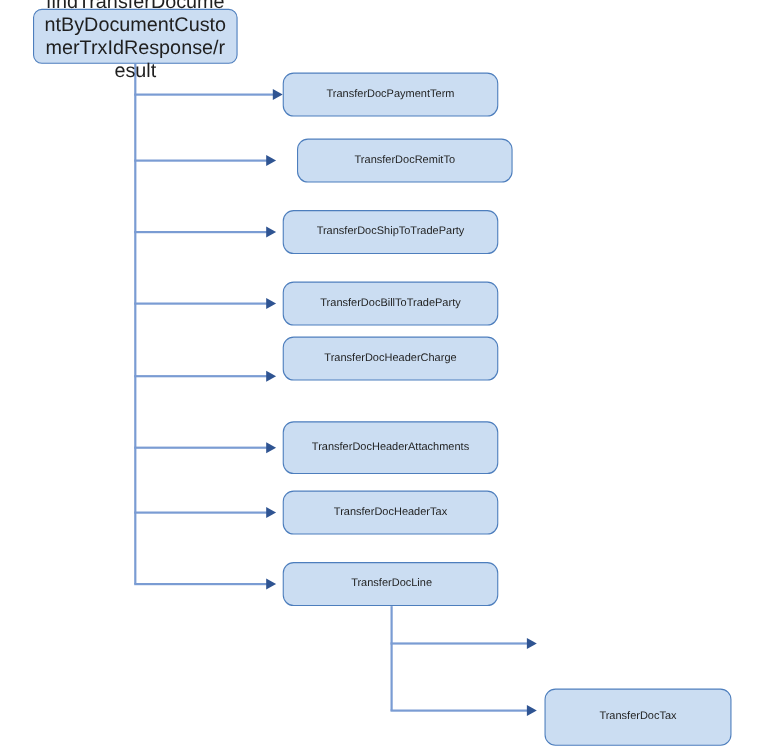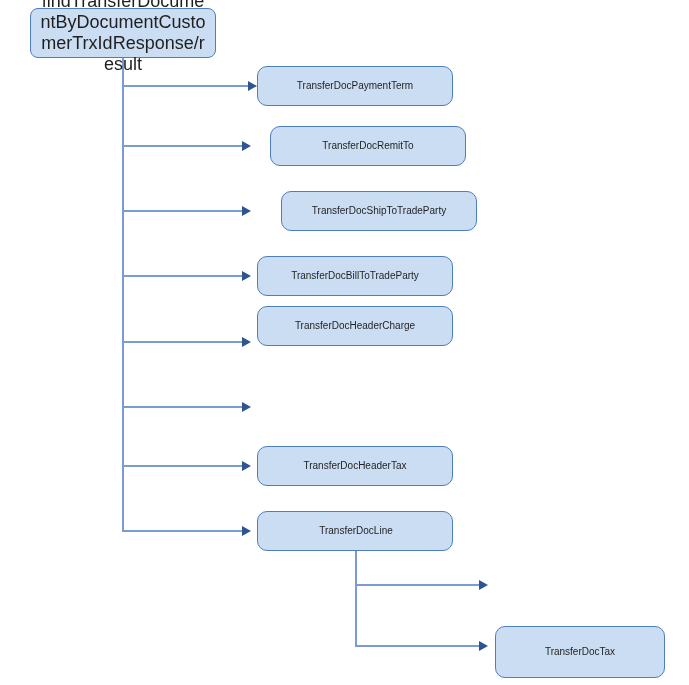--- a/index.html
+++ b/index.html
@@ -99,32 +99,35 @@
   </div>
 
   <div class="node" style="left:257px;top:66px;width:196px;height:40px;">
     <span class="label">TransferDocPaymentTerm</span>
   </div>
 
   <div class="node stacked" style="left:270px;top:126px;width:196px;height:40px;">
     <span class="label">TransferDocRemitTo</span>
   </div>
 
-  <div class="node stacked" style="left:257px;top:191px;width:196px;height:40px;margin-left:24px;">
+  <div class="node stacked" style="left:257px;top:191px;width:196px;height:40px;">
     <span class="label">TransferDocShipToTradeParty</span>
   </div>
 
   <div class="node stacked" style="left:257px;top:256px;width:196px;height:40px;">
     <span class="label">TransferDocBillToTradeParty</span>
   </div>
 
   <div class="node stacked" style="left:257px;top:306px;width:196px;height:40px;">
     <span class="label">TransferDocHeaderCharge</span>
   </div>
 
+  <div class="node stacked" style="left:257px;top:383px;width:196px;height:48px;">
+    <span class="label">TransferDocHeaderAttachments</span>
+  </div>
 
   <div class="node stacked" style="left:257px;top:446px;width:196px;height:40px;">
     <span class="label">TransferDocHeaderTax</span>
   </div>
 
   <div class="node stacked" style="left:257px;top:511px;width:196px;height:40px;padding-left:10px;">
     <span class="label">TransferDocLine</span>
   </div>
 
 

